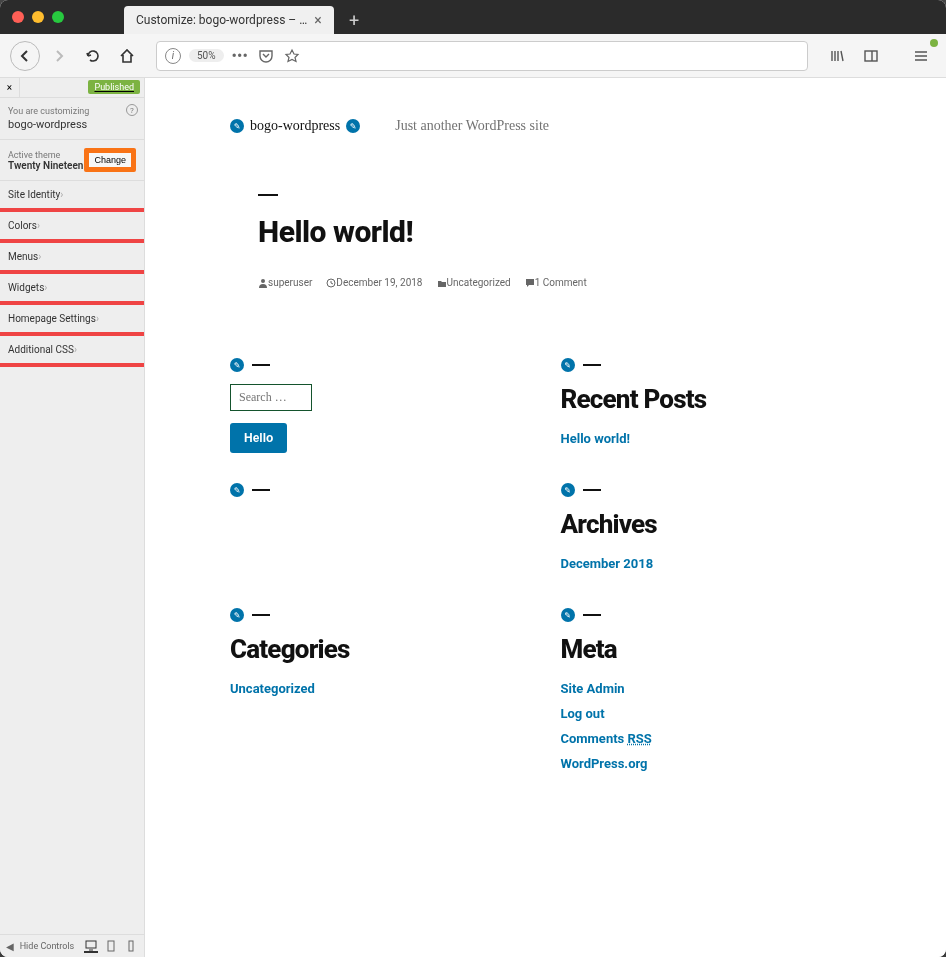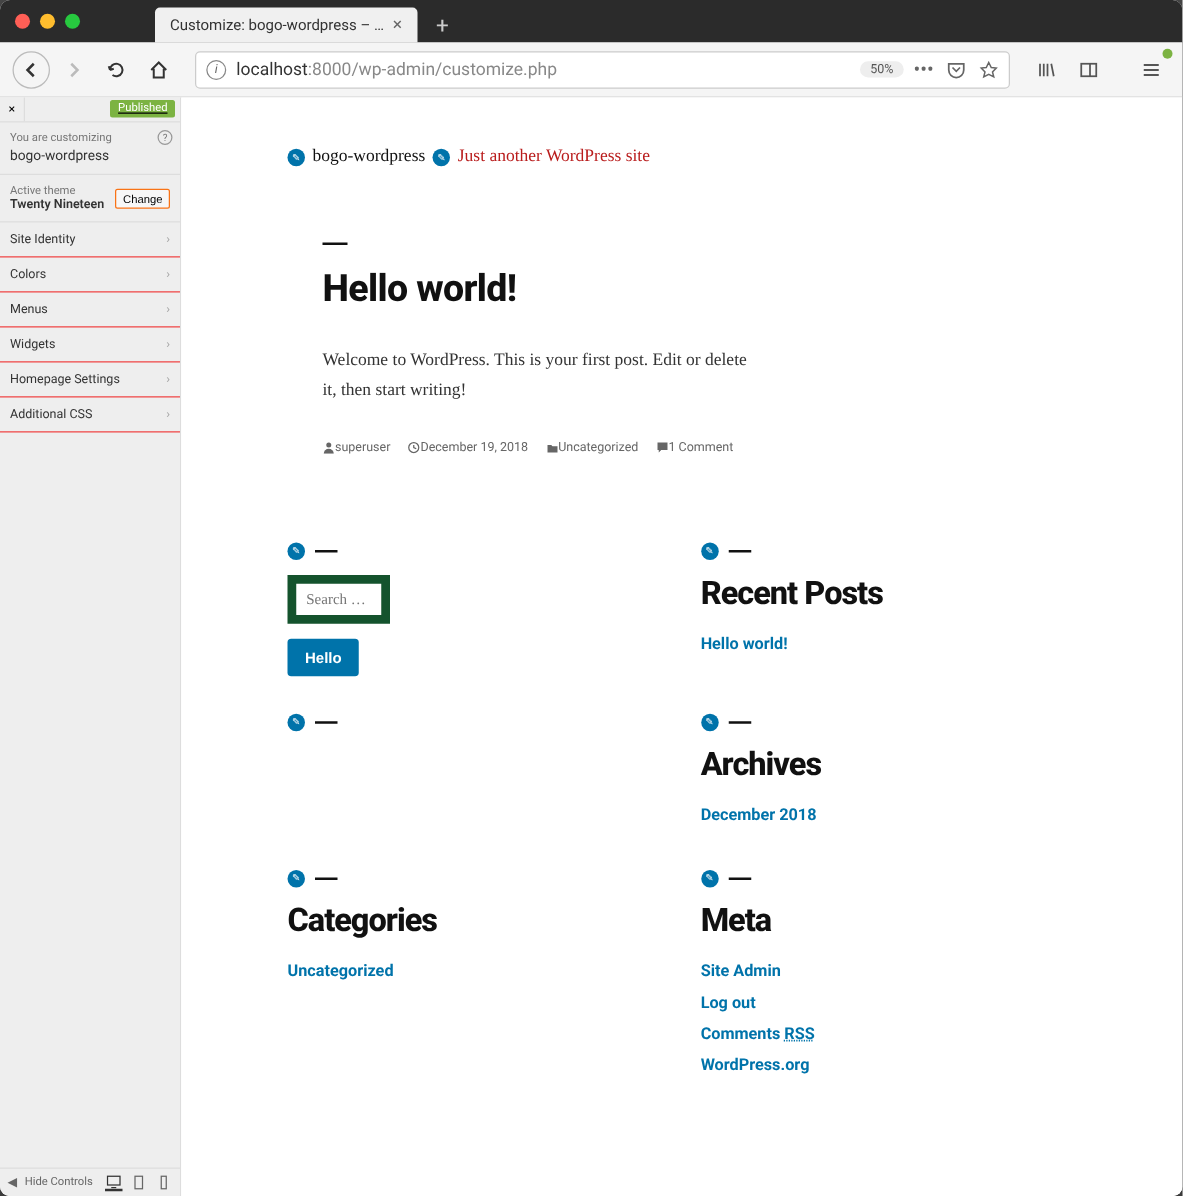--- a/index.html
+++ b/index.html
@@ -41,55 +41,55 @@
 .sb-close { width: 20px; text-align: center; padding: 4px 0; border-right: 1px solid #ddd; cursor: pointer; }
 .sb-pub { flex: 1; text-align: right; padding: 3px 4px; text-decoration: underline; }
 .pub-badge { background: #7cb342; color: #fff; padding: 2px 6px; font-size: 9px; border-radius: 2px; }
 .sb-header { padding: 8px; border-bottom: 1px solid #ddd; position: relative; }
 .sb-label { color: #777; font-size: 9px; }
 .sb-title { color: #333; font-size: 11px; margin-top: 2px; }
 .sb-help { position: absolute; right: 6px; top: 6px; width: 12px; height: 12px; border: 1px solid #999; border-radius: 50%; font-size: 8px; display: flex; align-items: center; justify-content: center; color: #777; }
 .sb-theme { padding: 8px; border-bottom: 1px solid #ddd; display: flex; justify-content: space-between; align-items: center; }
 .sb-theme-info .lbl { color: #777; font-size: 9px; }
 .sb-theme-info .name { color: #333; font-size: 10px; font-weight: 600; }
-.change-btn { border: 1px solid #f97316; background: #f7f7f7; padding: 2px 5px; font-size: 9px; border-radius: 2px; cursor: pointer; }
-.sb-item { padding: 8px; border-bottom: 1px solid #ef4444; display: flex; justify-content: space-between; align-items: center; cursor: pointer; color: #333; }
+.change-btn { border: 5px solid #f97316; background: #f7f7f7; padding: 2px 5px; font-size: 9px; border-radius: 2px; cursor: pointer; }
+.sb-item { padding: 8px; border-bottom: 4px solid #ef4444; display: flex; justify-content: flex-start; align-items: center; cursor: pointer; color: #333; }
 .chev { color: #aaa; font-size: 10px; }
 .sb-spacer { flex: 1; }
 .sb-footer { border-top: 1px solid #ddd; padding: 4px 6px; display: flex; align-items: center; gap: 6px; color: #666; }
 .sb-footer .hide { flex: 1; font-size: 9px; cursor: pointer; }
 .dev-icon { width: 14px; height: 14px; display: flex; align-items: center; justify-content: center; font-size: 10px; cursor: pointer; }
 .dev-icon.active { border-bottom: 2px solid #333; }
 
 
 .preview { flex: 1; background: #fff; overflow-y: auto; position: relative; }
 .site { padding: 40px 85px 20px; }
 .site-header { display: flex; align-items: center; gap: 6px; margin-bottom: 60px; font-family: Georgia, serif; }
 .edit-icon { width: 14px; height: 14px; background: #0073aa; border-radius: 50%; display: inline-flex; align-items: center; justify-content: center; color: #fff; font-size: 8px; cursor: pointer; flex-shrink: 0; }
 .site-name { font-size: 14px; color: #111; }
-.site-tag { font-size: 14px; color: #b91c1c; }
+.site-tag { font-size: 14px; color: #737373; margin-left: 29px; }
 
 .post { padding-left: 28px; }
 .post-divider { width: 20px; border-top: 2px solid #111; margin-bottom: 18px; }
 .post-title { font-size: 30px; font-weight: 800; letter-spacing: -0.5px; color: #111; margin-bottom: 28px; }
 .post-body { font-family: Georgia, serif; font-size: 14px; color: #333; line-height: 1.7; max-width: 340px; margin-bottom: 28px; }
 .post-meta { font-size: 10px; color: #666; display: flex; gap: 14px; align-items: center; }
 .post-meta span { display: flex; align-items: center; gap: 0; }
 .meta-icon { width: 10px; height: 10px; display: inline-block; }
 
 .widgets { display: grid; grid-template-columns: 1fr 1fr; gap: 30px 30px; margin-top: 70px; }
 .widget { position: relative; }
 .widget-hd { display: flex; align-items: center; gap: 8px; margin-bottom: 12px; }
 .widget-line { width: 18px; border-top: 2px solid #111; }
 .widget-title { font-size: 26px; font-weight: 800; letter-spacing: -0.8px; color: #111; margin-bottom: 14px; }
 .widget a, .widget .link { color: #0073aa; font-weight: 700; font-size: 13px; text-decoration: none; cursor: pointer; }
 .widget .on { color: #666; font-weight: 400; }
 .widget ul { list-style: none; }
 .widget li { margin-bottom: 6px; }
-.search-input { border: 7px solid #14532d; padding: 5px 8px; font-size: 12px; width: 82px; font-family: Georgia, serif; color: #999; }
+.search-input { border: 1px solid #14532d; padding: 5px 8px; font-size: 12px; width: 82px; font-family: Georgia, serif; color: #999; }
 .search-btn { background: #0073aa; color: #fff; border: none; padding: 8px 14px; font-size: 12px; font-weight: 600; border-radius: 3px; margin-top: 12px; cursor: pointer; }
 .rss { text-decoration: underline dotted; }
 
 svg { display: block; }
 </style>
 </head>
 <body>
 
 <div class="window">
 
@@ -124,23 +124,20 @@
           <path d="M3 8a5 5 0 1 1 2 4 M3 8 l-1 -3 M3 8 l3 -1" stroke="#333" stroke-width="1.6" fill="none"></path>
         </svg>
     </div>
     <div class="navbtn">
       <svg width="16" height="16" viewBox="0 0 16 16">
           <path d="M2 8 L8 2 L14 8 M4 7 V14 H12 V7" stroke="#333" stroke-width="1.6" fill="none"></path>
         </svg>
     </div>
     <div class="urlfield">
       <span class="info">i</span>
-      <span class="urltext">
-        <span>localhost</span><span class="gray">:8000/wp-admin/customize.php</span>
-      </span>
       <span class="zoom">50%</span>
       <div class="urlicons">
         <span>•••</span>
         <span>
             <svg width="16" height="16" viewBox="0 0 16 16">
               <path d="M2 3 h12 v5 a6 6 0 0 1 -12 0 z M5 6 l3 3 l3 -3" stroke="#666" stroke-width="1.4" fill="none"></path>
             </svg>
           </span>
         <span>
             <svg width="16" height="16" viewBox="0 0 16 16">
@@ -242,21 +239,20 @@
         <div class="site-header">
           <span class="edit-icon">✎</span>
           <span class="site-name">bogo-wordpress</span>
           <span class="edit-icon">✎</span>
           <span class="site-tag">Just another WordPress site</span>
         </div>
 
         <div class="post">
           <div class="post-divider"></div>
           <h1 class="post-title">Hello world!</h1>
-          <p class="post-body">Welcome to WordPress. This is your first post. Edit or delete it, then start writing!</p>
           <div class="post-meta">
             <span>
                 <svg class="meta-icon" viewBox="0 0 10 10">
                   <circle cx="5" cy="3" r="2" fill="#666"></circle>
                   <path d="M1 10 a4 4 0 0 1 8 0" fill="#666"></path>
                 </svg>
                 <span>superuser</span>
               </span>
             <span>
                 <svg class="meta-icon" viewBox="0 0 10 10">

